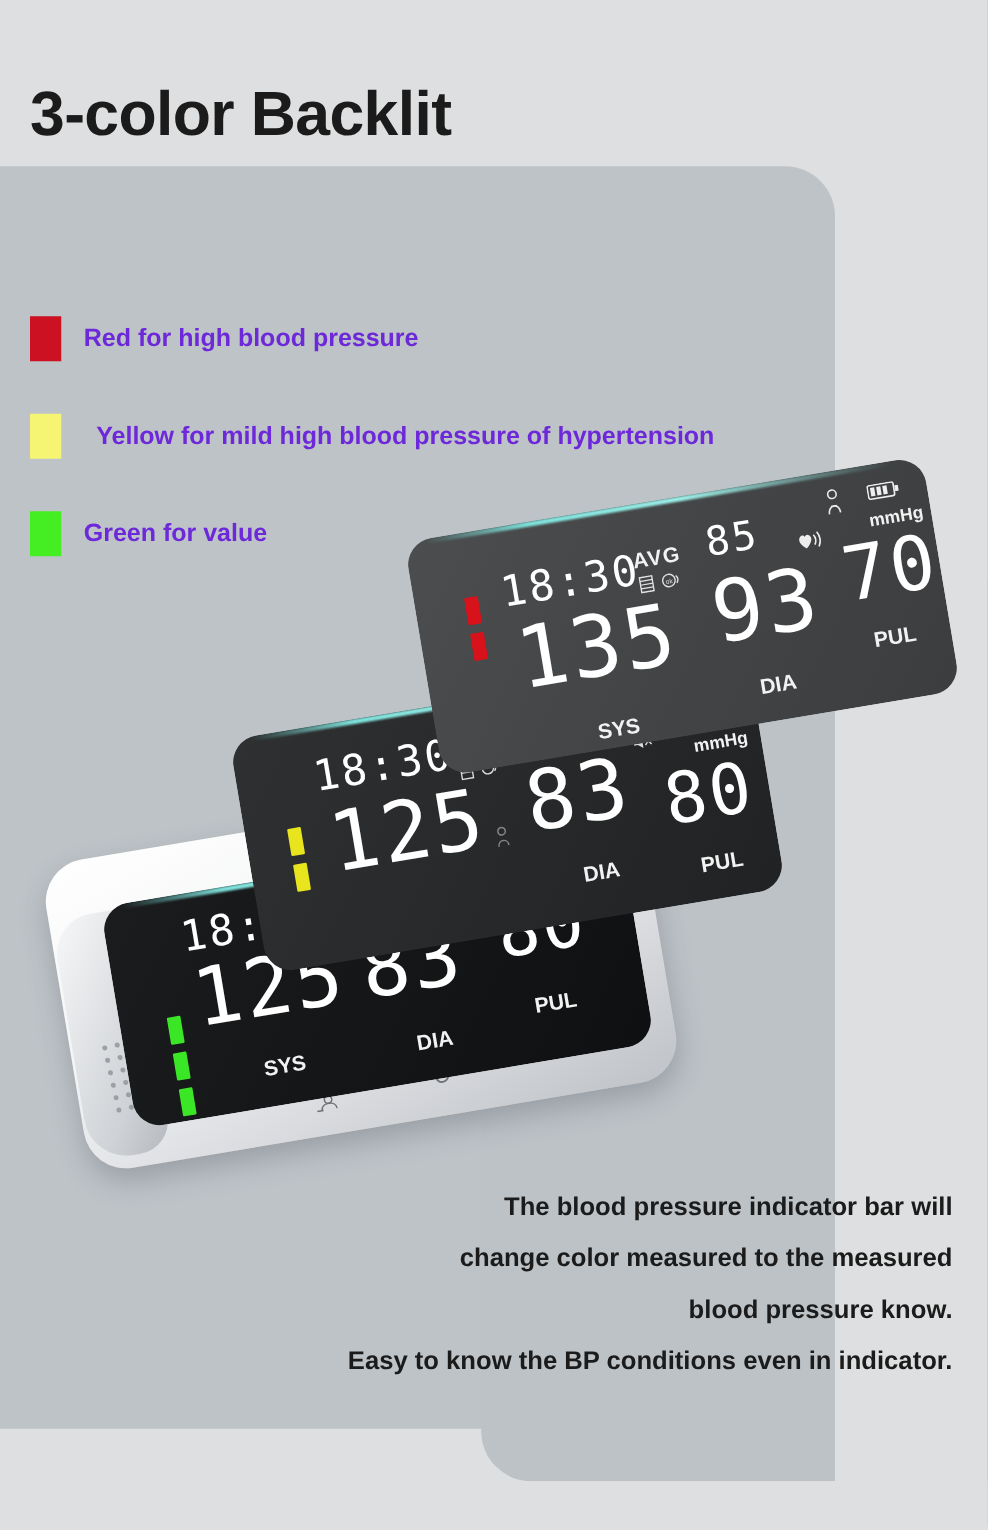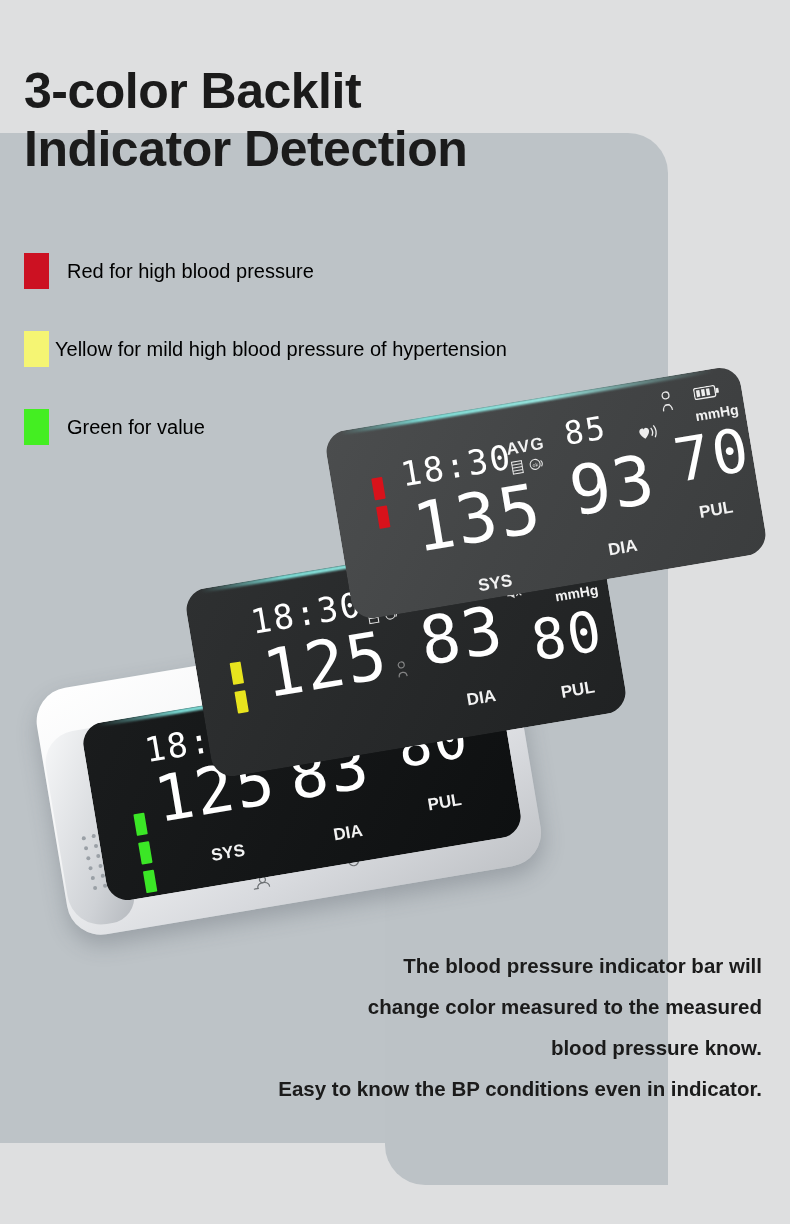--- a/index.html
+++ b/index.html
@@ -37,24 +37,24 @@
     font-size:50px; font-weight:700; line-height:1.16;
     color:#1b1b1b; letter-spacing:-0.5px;
   }
   .headline .l2 { display:block; }
 
   
   .legend { position:absolute; left:24px; top:250px; width:740px; }
   .legend-row { display:flex; align-items:center; height:42px; margin-bottom:36px; }
   .swatch { width:25px; height:36px; flex:0 0 25px; }
   .legend-text {
-    font-size:20px; font-weight:400; color:#000000;
+    font-size:20px; font-weight:700; color:#6d28d9;
     margin-left:18px; white-space:nowrap;
   }
-  .legend-row.r2 .legend-text { margin-left:6px; }
+  .legend-row.r2 .legend-text { margin-left:28px; }
   .legend-row.r3 .legend-text { margin-left:18px; }
 
   
   .caption {
     position:absolute; right:28px; top:945px; width:640px;
     text-align:right; font-size:20.5px; font-weight:700;
     color:#1b1b1b; line-height:2.0;
   }
   .caption span { display:block; }
 
@@ -162,21 +162,20 @@
 
 <div id="stage">
 
   <div class="panel-a"></div>
   <div class="panel-b"></div>
   <div class="panel-light"></div>
   <div class="panel-light2"></div>
 
   <div class="headline">
     <span class="l1">3-color Backlit</span>
-    <span class="l2">Indicator Detection</span>
   </div>
 
   <div class="legend">
     <div class="legend-row r1">
       <span class="swatch" style="background:#CC1122"></span>
       <span class="legend-text">Red for high blood pressure</span>
     </div>
     <div class="legend-row r2">
       <span class="swatch" style="background:#F5F573"></span>
       <span class="legend-text">Yellow for mild high blood pressure of hypertension</span>

